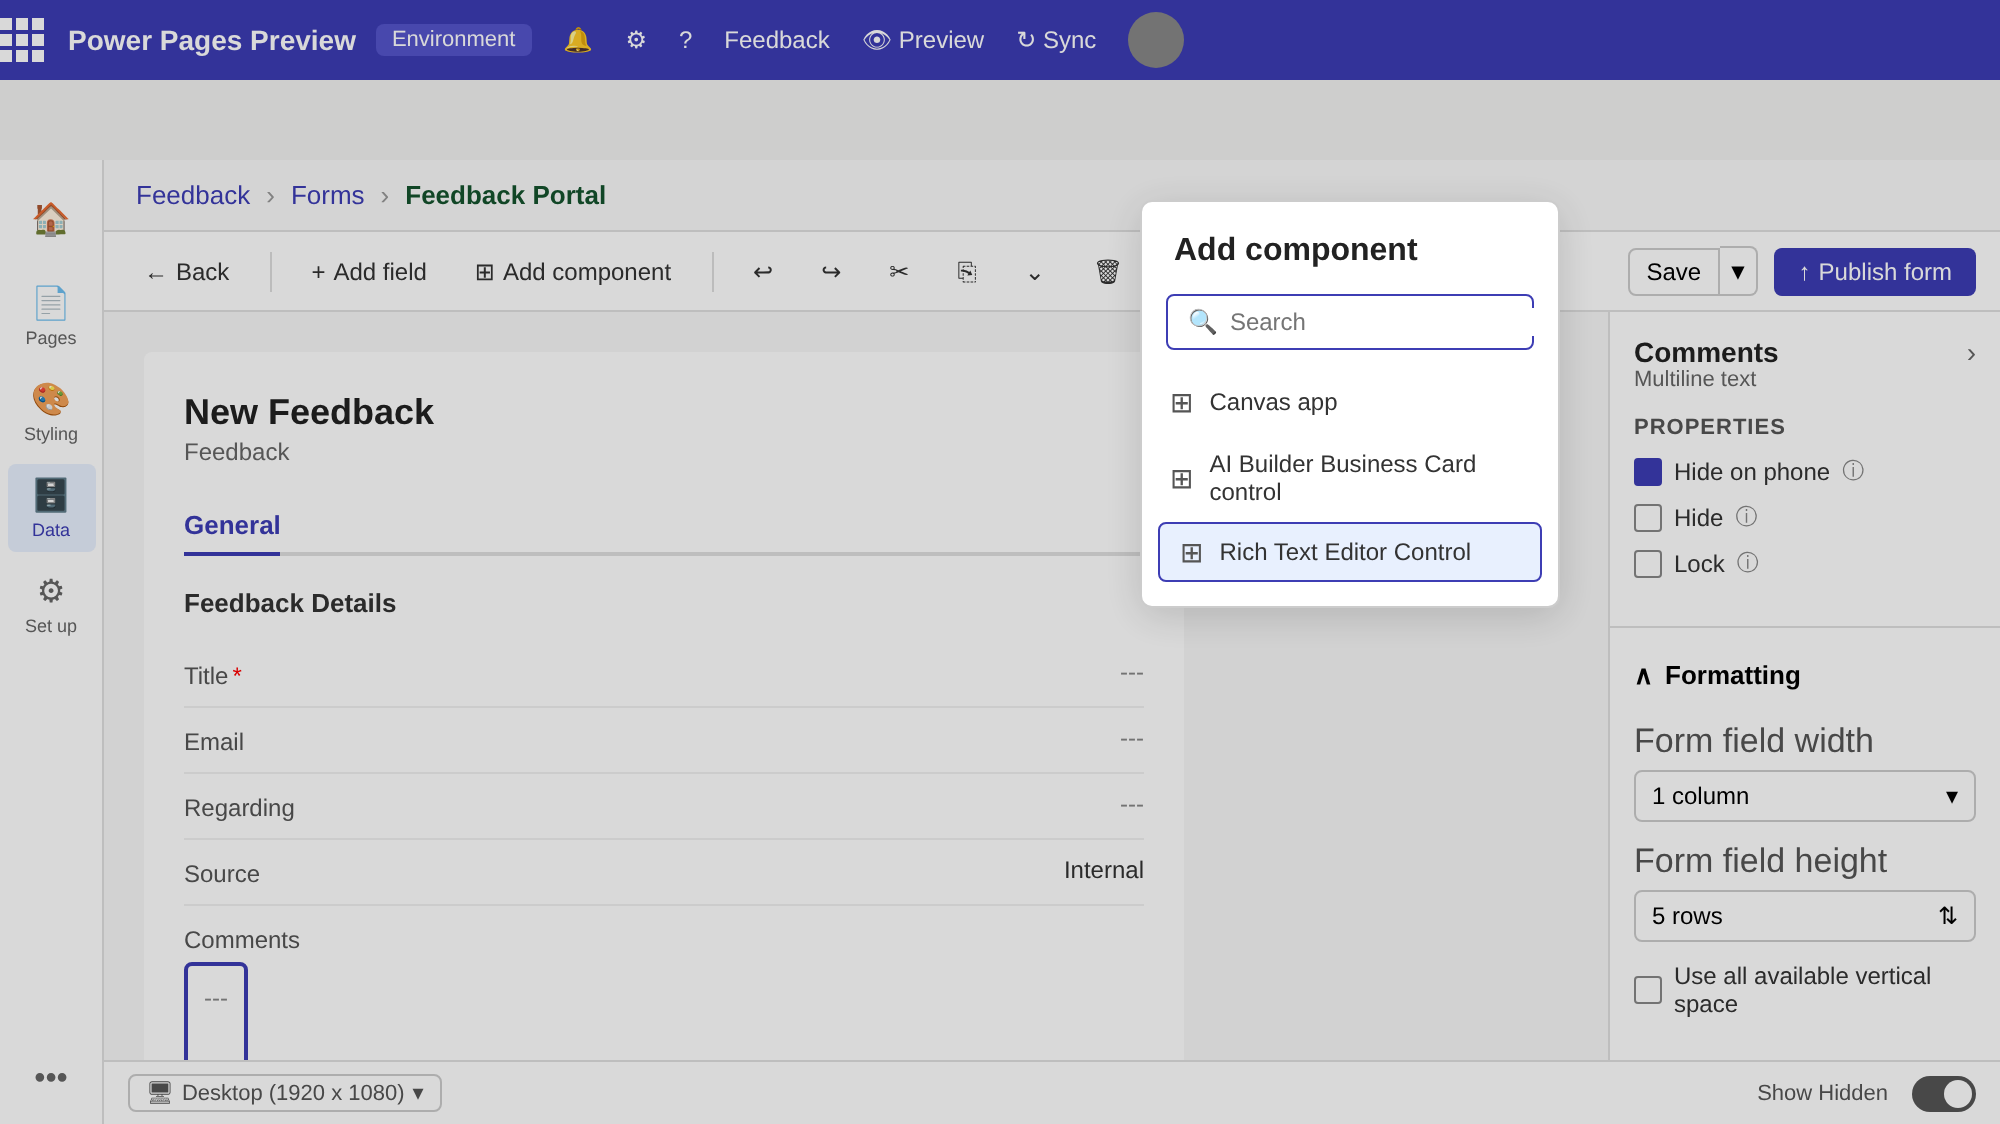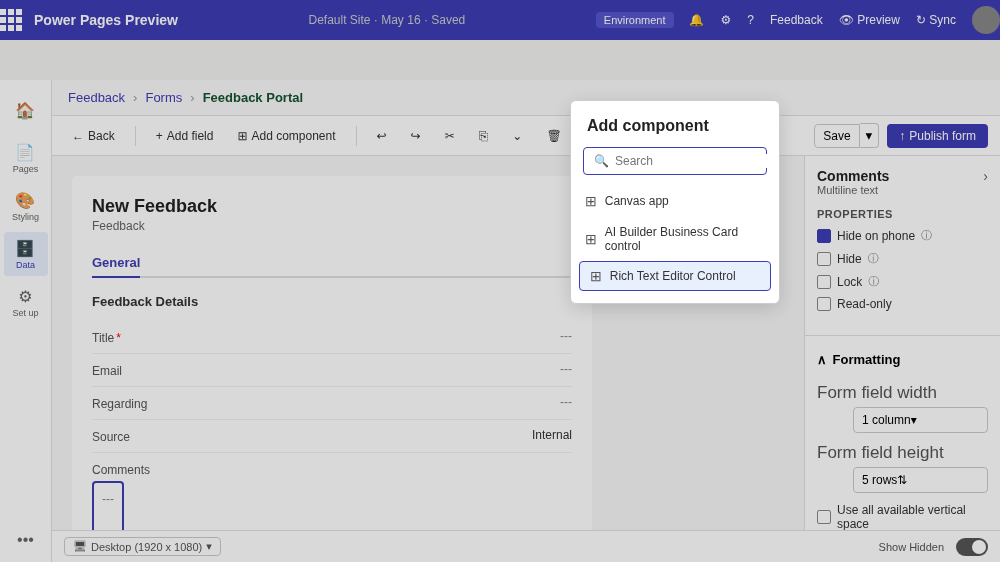--- a/index.html
+++ b/index.html
@@ -166,21 +166,21 @@
     .panel-section { padding: 8px 12px; }
     .panel-section-title { font-size: 11px; font-weight: 600; color: #555; text-transform: uppercase; margin-bottom: 8px; letter-spacing: 0.5px; }
     .prop-row { display: flex; align-items: center; gap: 6px; margin-bottom: 8px; }
     .checkbox { width: 14px; height: 14px; border: 1px solid #888; border-radius: 2px; flex-shrink: 0; background: white; }
     .checkbox.checked { background: #3d3db4; border-color: #3d3db4; }
     .prop-label { font-size: 12px; color: #333; }
     .info-icon { color: #888; font-size: 11px; }
     .section-divider { border: none; border-top: 1px solid #e0e0e0; margin: 8px 0; }
     .section-header { display: flex; align-items: center; gap: 6px; padding: 8px 12px; font-weight: 600; font-size: 13px; cursor: pointer; }
     .field-label-sm { font-size: 17px; color: #555; margin-bottom: 4px; font-weight: 500; }
-    .select-box { border: 1px solid #ccc; border-radius: 4px; padding: 5px 8px; font-size: 12px; background: white; display: flex; align-items: center; cursor: pointer; margin-bottom: 10px; margin-left: 36px; }
+    .select-box { border: 1px solid #ccc; border-radius: 4px; padding: 5px 8px; font-size: 12px; background: white; display: flex; align-items: center; justify-content: space-between; cursor: pointer; margin-bottom: 10px; }
 
     
     .overlay-backdrop {
       position: absolute;
       left: 0; top: 0; right: 0; bottom: 0;
       background: rgba(0,0,0,0.15);
       z-index: 10;
     }
     .add-component-dialog {
       position: absolute;
@@ -259,21 +259,20 @@
         <span></span>
       <span></span>
         <span></span>
         <span></span>
       <span></span>
         <span></span>
         <span></span>
     </div>
     <span>Power Pages Preview</span>
   </div>
-  <div class="center">Default Site · May 16 · Saved</div>
   <div class="right">
     <span class="env-badge">Environment</span>
     <span>🔔</span>
     <span>⚙</span>
     <span>?</span>
     <span style="cursor:pointer; display:flex; align-items:center; gap:4px;">Feedback</span>
     <span style="cursor:pointer;">👁 Preview</span>
     <span style="cursor:pointer;">↻ Sync</span>
     <span style="width:28px;height:28px;background:#888;border-radius:50%;display:inline-block;"></span>
   </div>
@@ -424,24 +423,20 @@
       <div class="prop-row">
         <div class="checkbox"></div>
         <span class="prop-label">Hide</span>
         <span class="info-icon">ⓘ</span>
       </div>
       <div class="prop-row">
         <div class="checkbox"></div>
         <span class="prop-label">Lock</span>
         <span class="info-icon">ⓘ</span>
       </div>
-      <div class="prop-row">
-        <div class="checkbox"></div>
-        <span class="prop-label">Read-only</span>
-      </div>
     </div>
 
     <hr class="section-divider">
 
     <div class="section-header">
       <span>∧</span>
       <span>Formatting</span>
     </div>
 
     <div class="panel-section">

